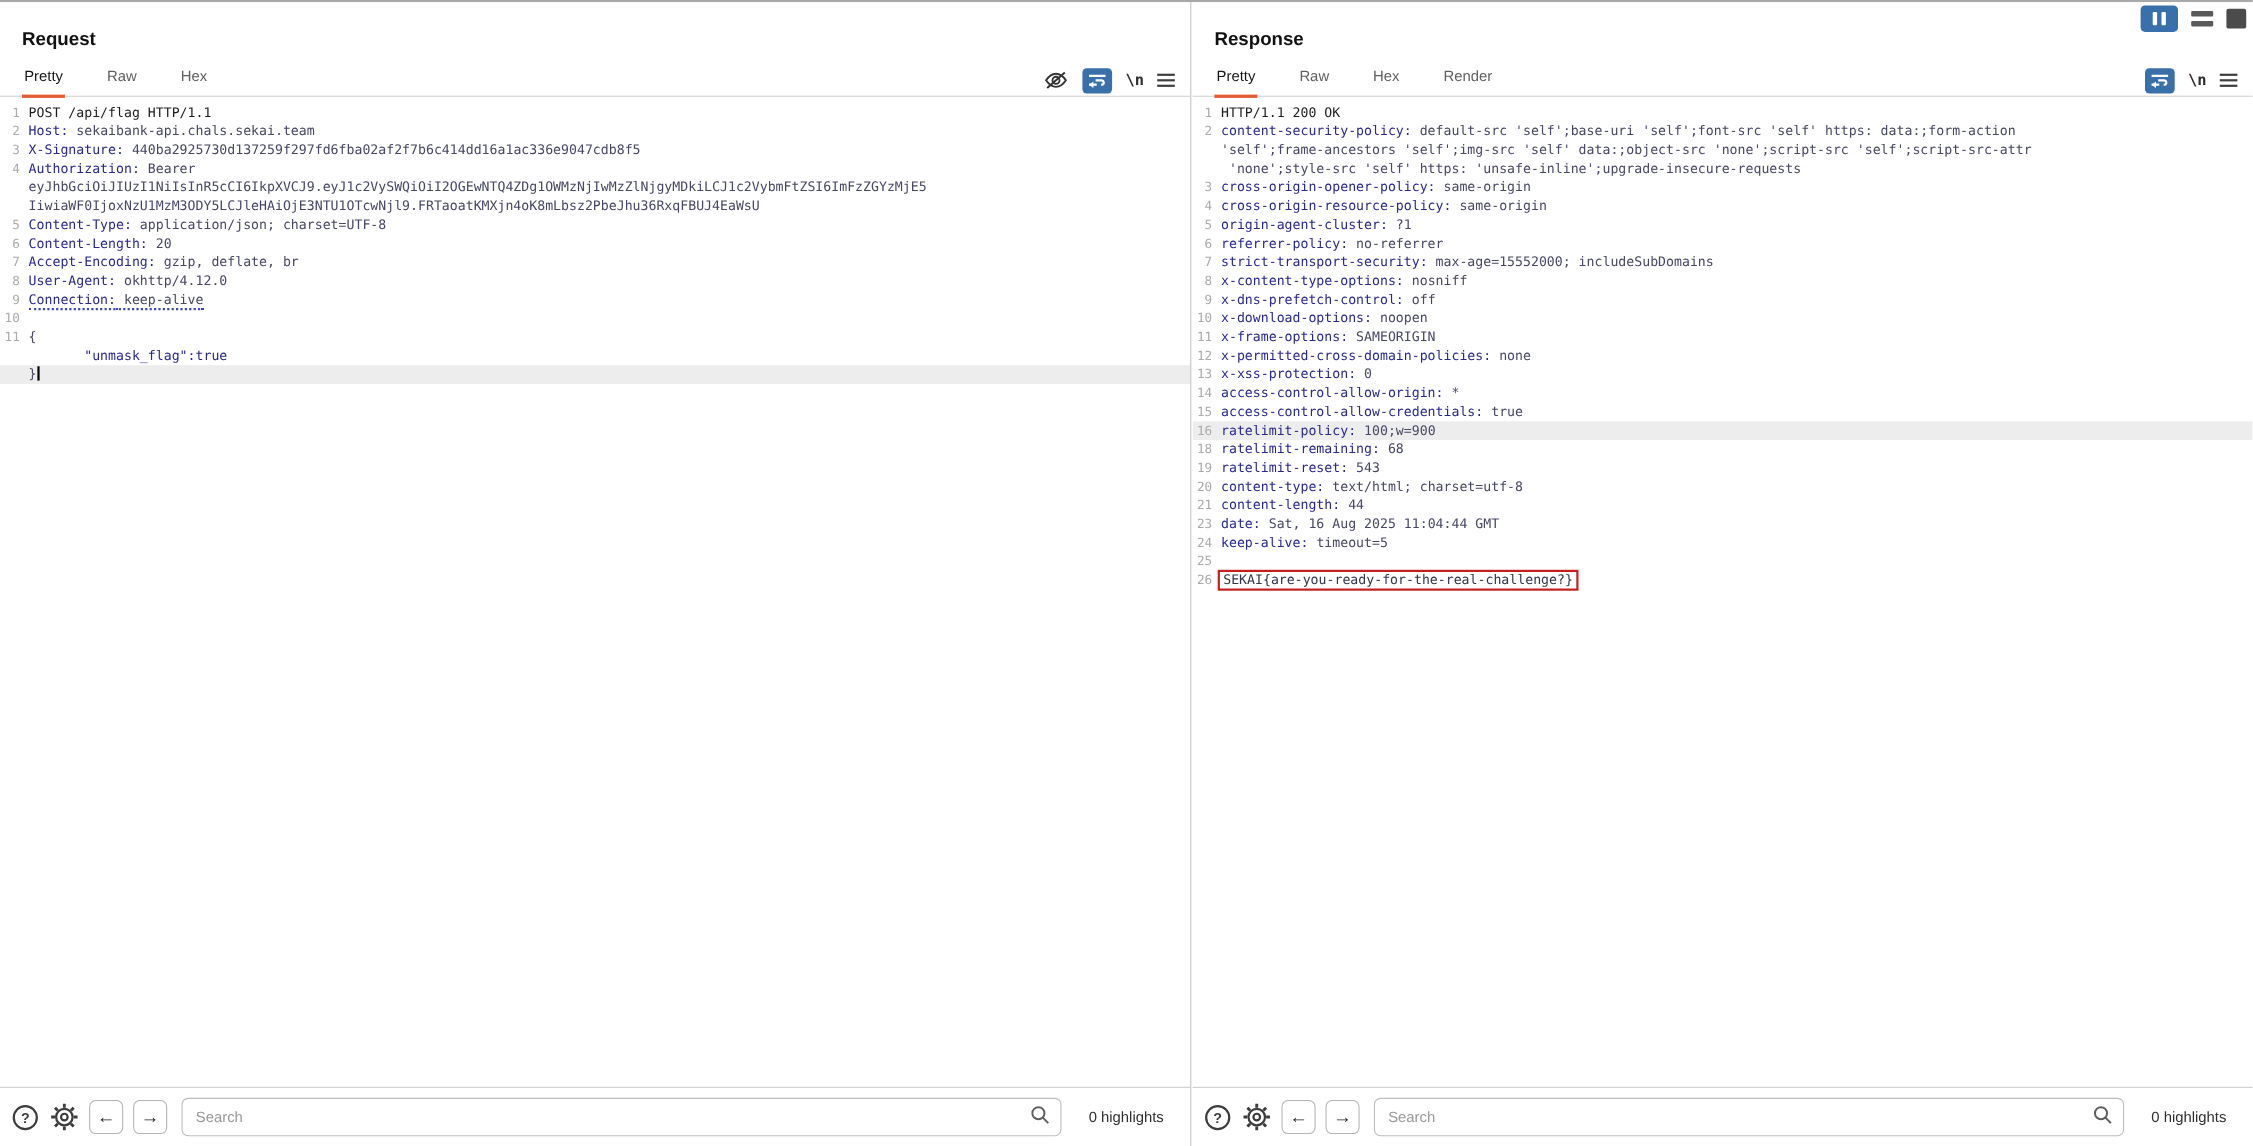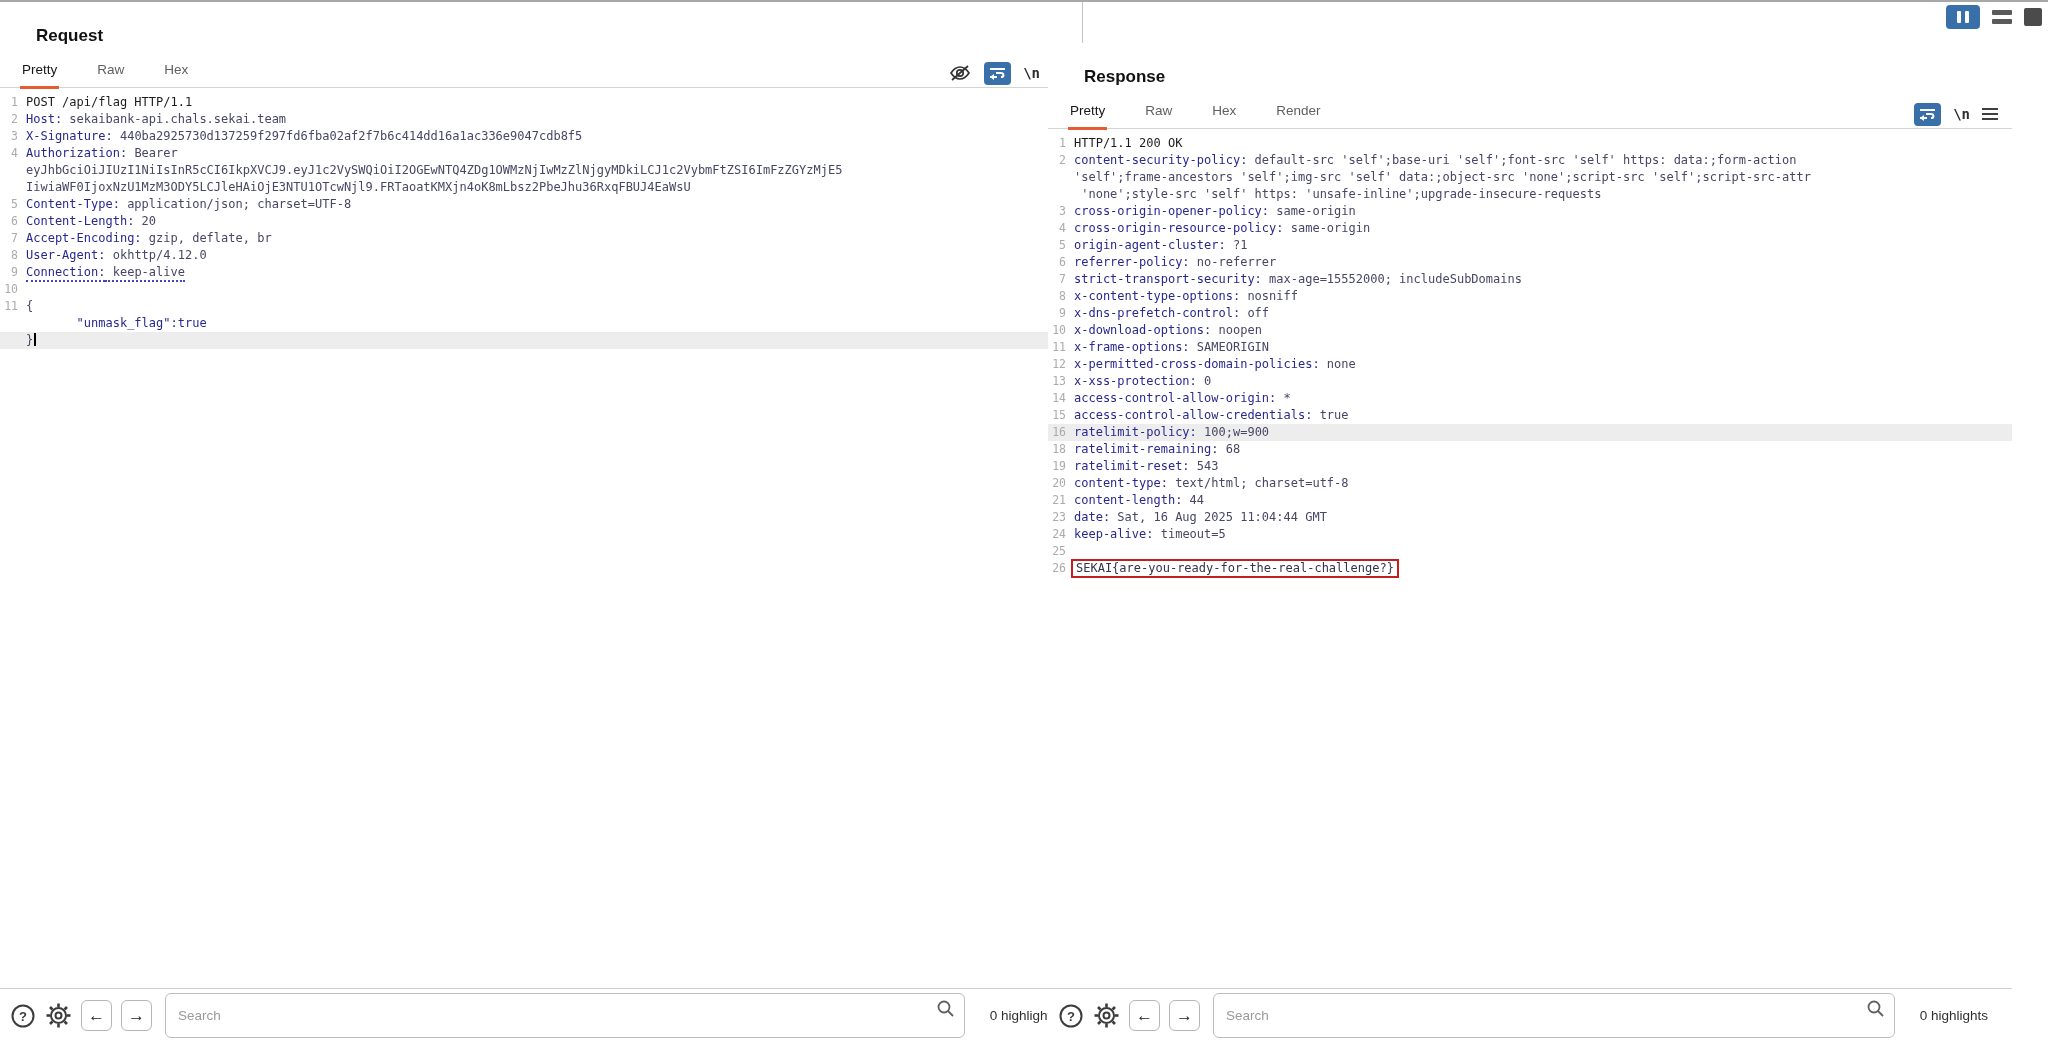--- a/index.html
+++ b/index.html
@@ -16,23 +16,23 @@
   .pause-btn { width:34px; height:24px; background:var(--pause_button_blue,#3a70aa); border-radius:4px;
                display:flex; align-items:center; justify-content:center; gap:4px; }
   .pause-btn i { display:block; width:4px; height:12px; background:#fff; border-radius:1px; }
   .rows-icon { display:flex; flex-direction:column; gap:4px; }
   .rows-icon i { display:block; width:20px; height:5px; background:#5a5a5a; border-radius:1px; }
   .square-icon { width:18px; height:18px; background:#4b4b4b; border-radius:2px; }
 
   
   .panel { position:absolute; top:2px; bottom:0; background:#fff; display:flex; flex-direction:column; overflow:hidden; }
   .panel.request  { left:0; width:1083px; border-right:1px solid #c4c4c4; }
-  .panel.response { left:1048px; width:964px;margin-top:41px; }
-
-  .panel-title { padding:24px 0 0 36px; font-size:17px; font-weight:bold; color:#111; height:46px; }
+  .panel.response { left:1084px; width:964px; }
+
+  .panel-title { padding:24px 0 0 20px; font-size:17px; font-weight:bold; color:#111; height:46px; }
   .tabrow { position:relative; margin-top:10px; height:30px; padding-left:20px; border-bottom:1px solid #d4d4d4;text-decoration:underline; }
   .tab { display:inline-block; margin-right:36px; font-size:13.5px; color:#5f5f5f; padding:4px 2px 9px 2px; cursor:default; }
   .tab.active { color:#161616; border-bottom:3px solid var(--accent_orange,#e55b32); }
 
   .tab-icons { position:absolute; right:14px; top:2px; display:flex; align-items:center; gap:12px; height:26px; }
   .wrap-btn { width:27px; height:23px; background:var(--icon_active_blue,#3a70aa); border-radius:4px;
               display:flex; align-items:center; justify-content:center; }
   .nl-icon { font-family:"DejaVu Sans Mono", monospace; font-size:14px; font-weight:bold; color:#2e2e2e; }
   .menu-icon { display:flex; flex-direction:column; gap:3px; }
   .menu-icon i { display:block; width:16px; height:2px; background:#3f3f3f; }
@@ -52,21 +52,21 @@
                    margin-left:-3px; line-height:15px; color:#33334d; position:relative; top:-1px; }
   .caret { display:inline-block; width:2px; height:13px; background:#000; vertical-align:-2px; margin-left:1px; }
 
   
   .bottombar { flex:0 0 54px; border-top:1px solid #cfcfcf; display:flex; align-items:center;
                padding:0 10px 0 10px; gap:9px; white-space:nowrap; overflow:hidden; }
   .ic { flex:0 0 auto; display:flex; align-items:center; justify-content:center; }
   .nav-btn { width:31px; height:31px; border:1px solid #b5b5b5; border-radius:6px; background:#fff;
              font-size:17px; color:#222; display:flex; align-items:center; justify-content:center; }
   .searchbox { position:relative; flex:1 1 auto; margin-left:4px; }
-  .searchbox input { width:100%; height:45px; border:1px solid #bdbdbd; border-radius:6px;
+  .searchbox input { width:100%; height:35px; border:1px solid #bdbdbd; border-radius:6px;
                      padding:0 36px 0 12px; font-size:13.5px; font-family:"Liberation Sans",sans-serif; color:#222; }
   .searchbox input::placeholder { color:#9a9a9a; }
   .mag { position:absolute; right:10px; top:6px; }
   .hl-label { flex:0 0 auto; margin:0 14px 0 16px; font-size:13.5px; color:#2f2f2f; }
 </style>
 </head>
 <body>
 
 <div class="top-edge"></div>
 <div class="left-edge"></div>

